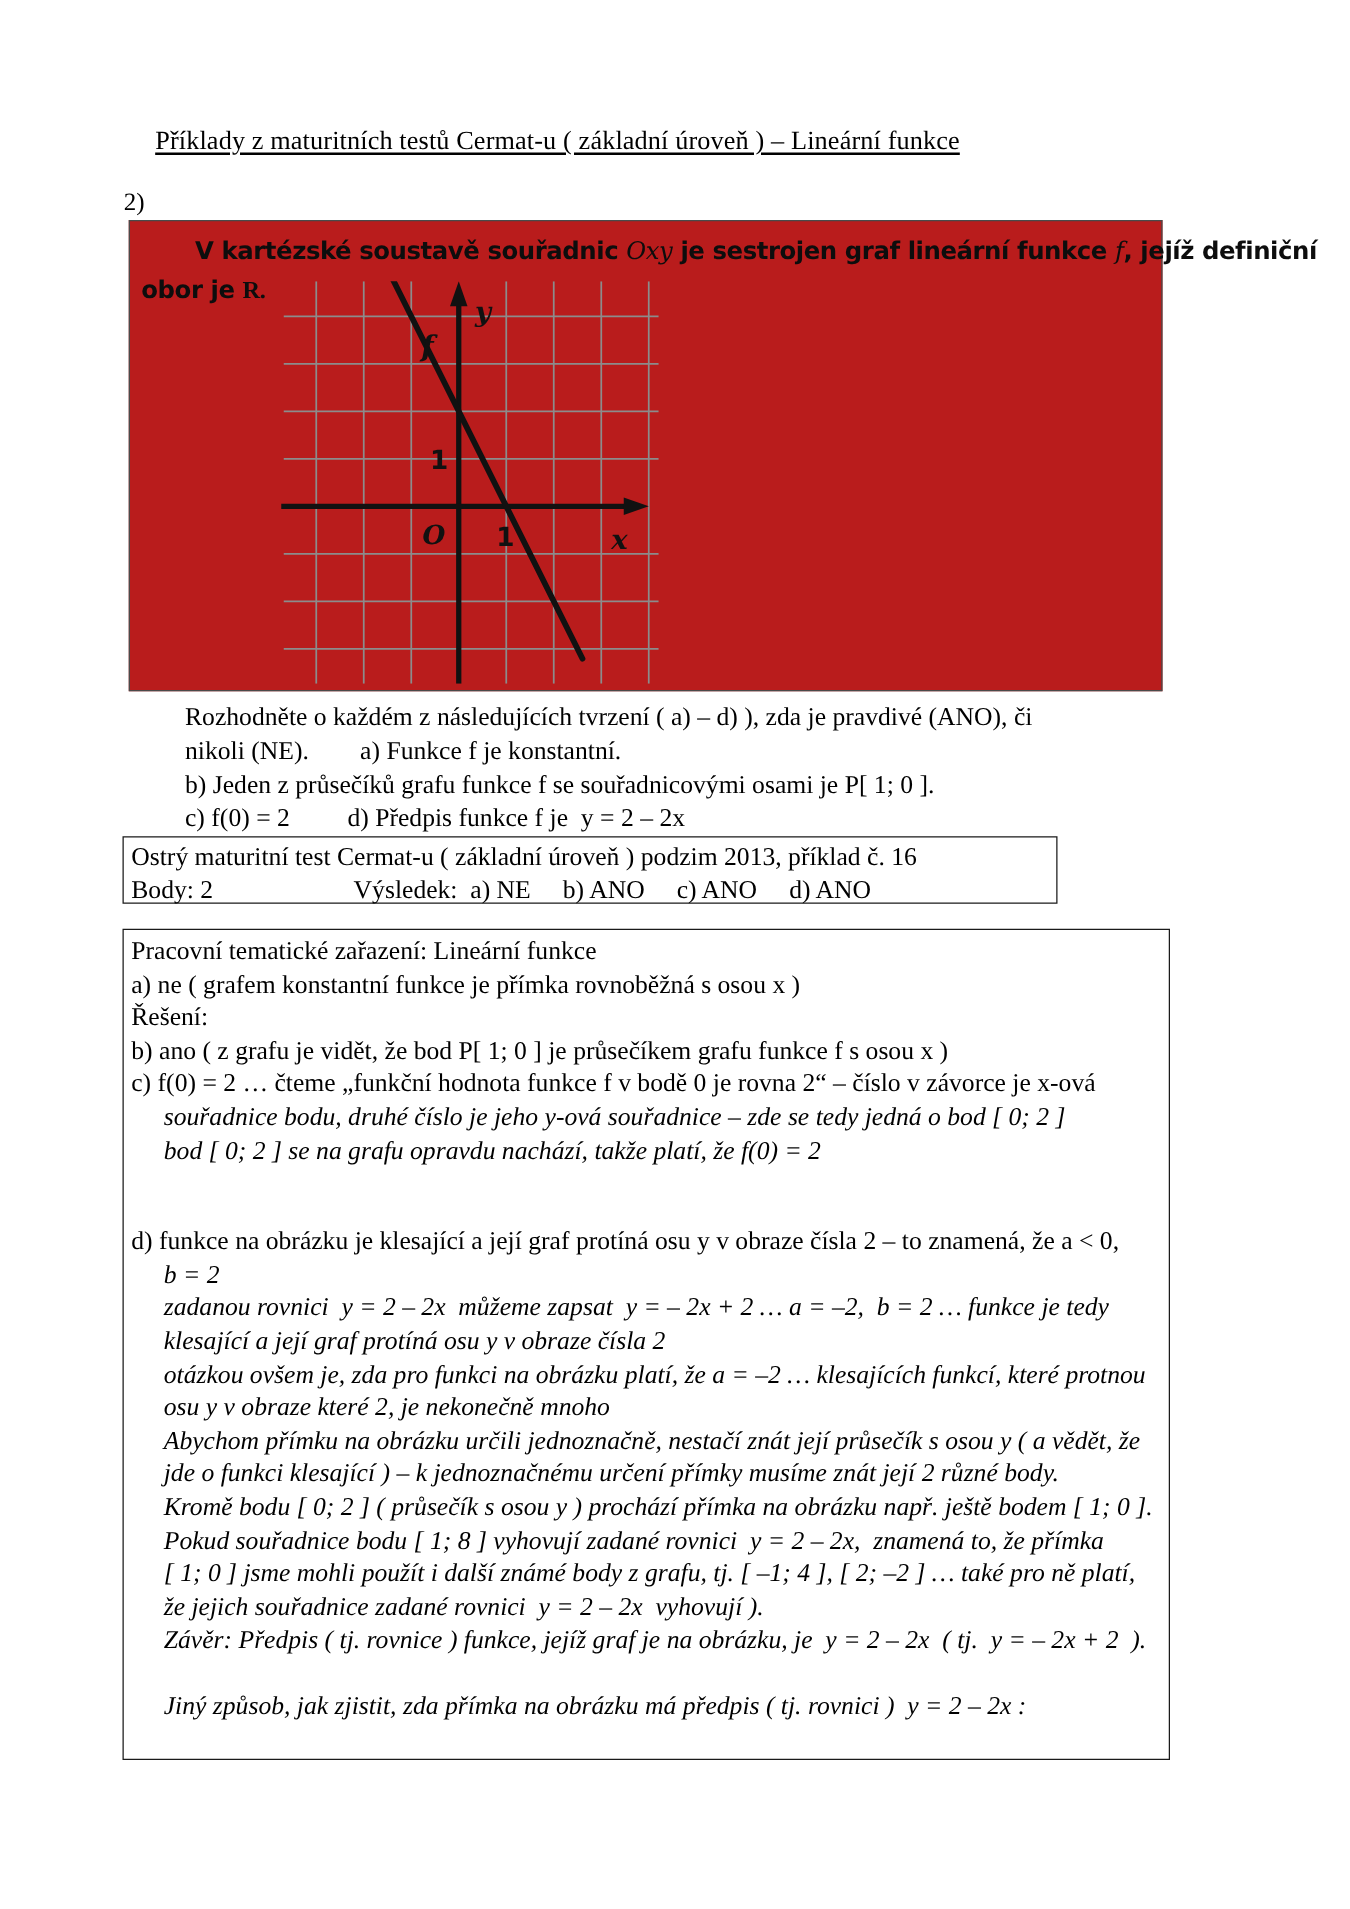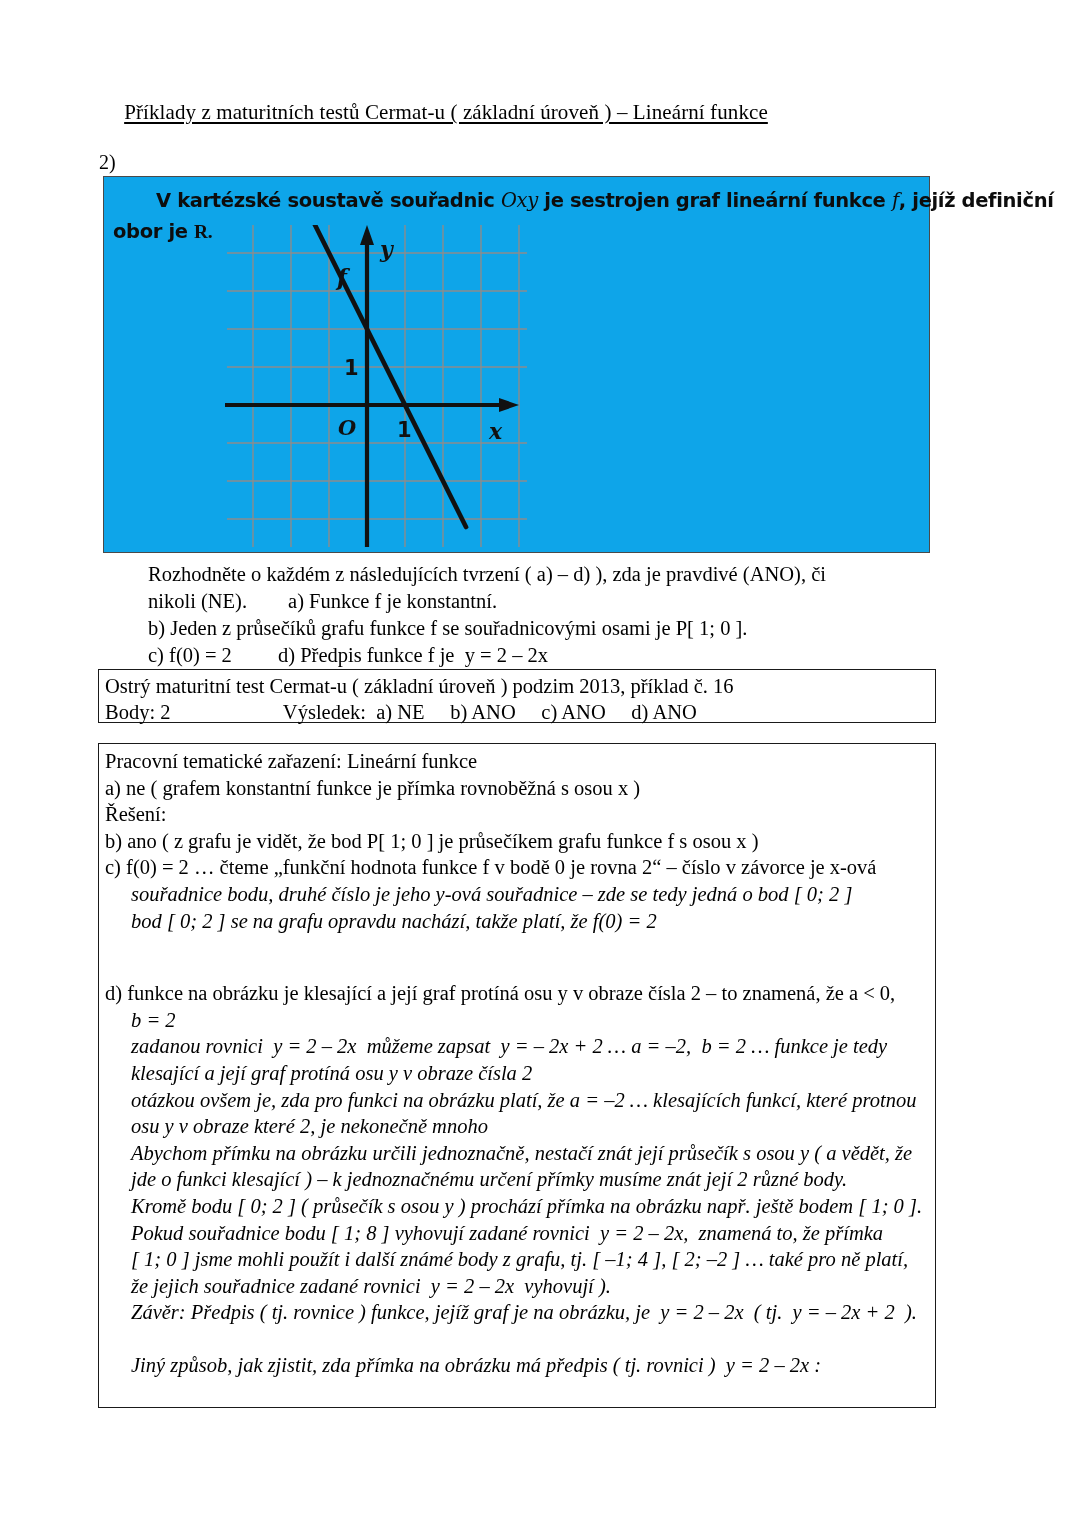--- a/index.html
+++ b/index.html
@@ -40,21 +40,21 @@
   }
 
   
   .figure-box {
     position: absolute;
     left: 103px;
     top: 176px;
     width: 827px;
     height: 377px;
     border: 1.6px solid #4a4a4a;
-    background: #0ea5e9;
+    background: #b91c1c;
     box-sizing: border-box;
   }
   .fig-text {
     position: absolute;
     font-family: "DejaVu Sans", "Liberation Sans", sans-serif;
     font-size: 19.5px;
     font-weight: 600;
     color: #0d0d0d;
     letter-spacing: -0.35px;
     white-space: nowrap;
@@ -88,21 +88,21 @@
     line-height: 27px;
     margin-left: 17px;
   }
   .statement .ln { white-space: pre; }
 
   
   .source-box {
     position: absolute;
     left: 98px;
     top: 669px;
-    width: 838px;
+    width: 748px;
     height: 54px;
     border: 1.5px solid #1a1a1a;
     box-sizing: border-box;
     padding: 3px 0 0 6px;
   }
   .source-box .ln {
     font-size: 20.5px;
     line-height: 26px;
     white-space: pre;
   }

